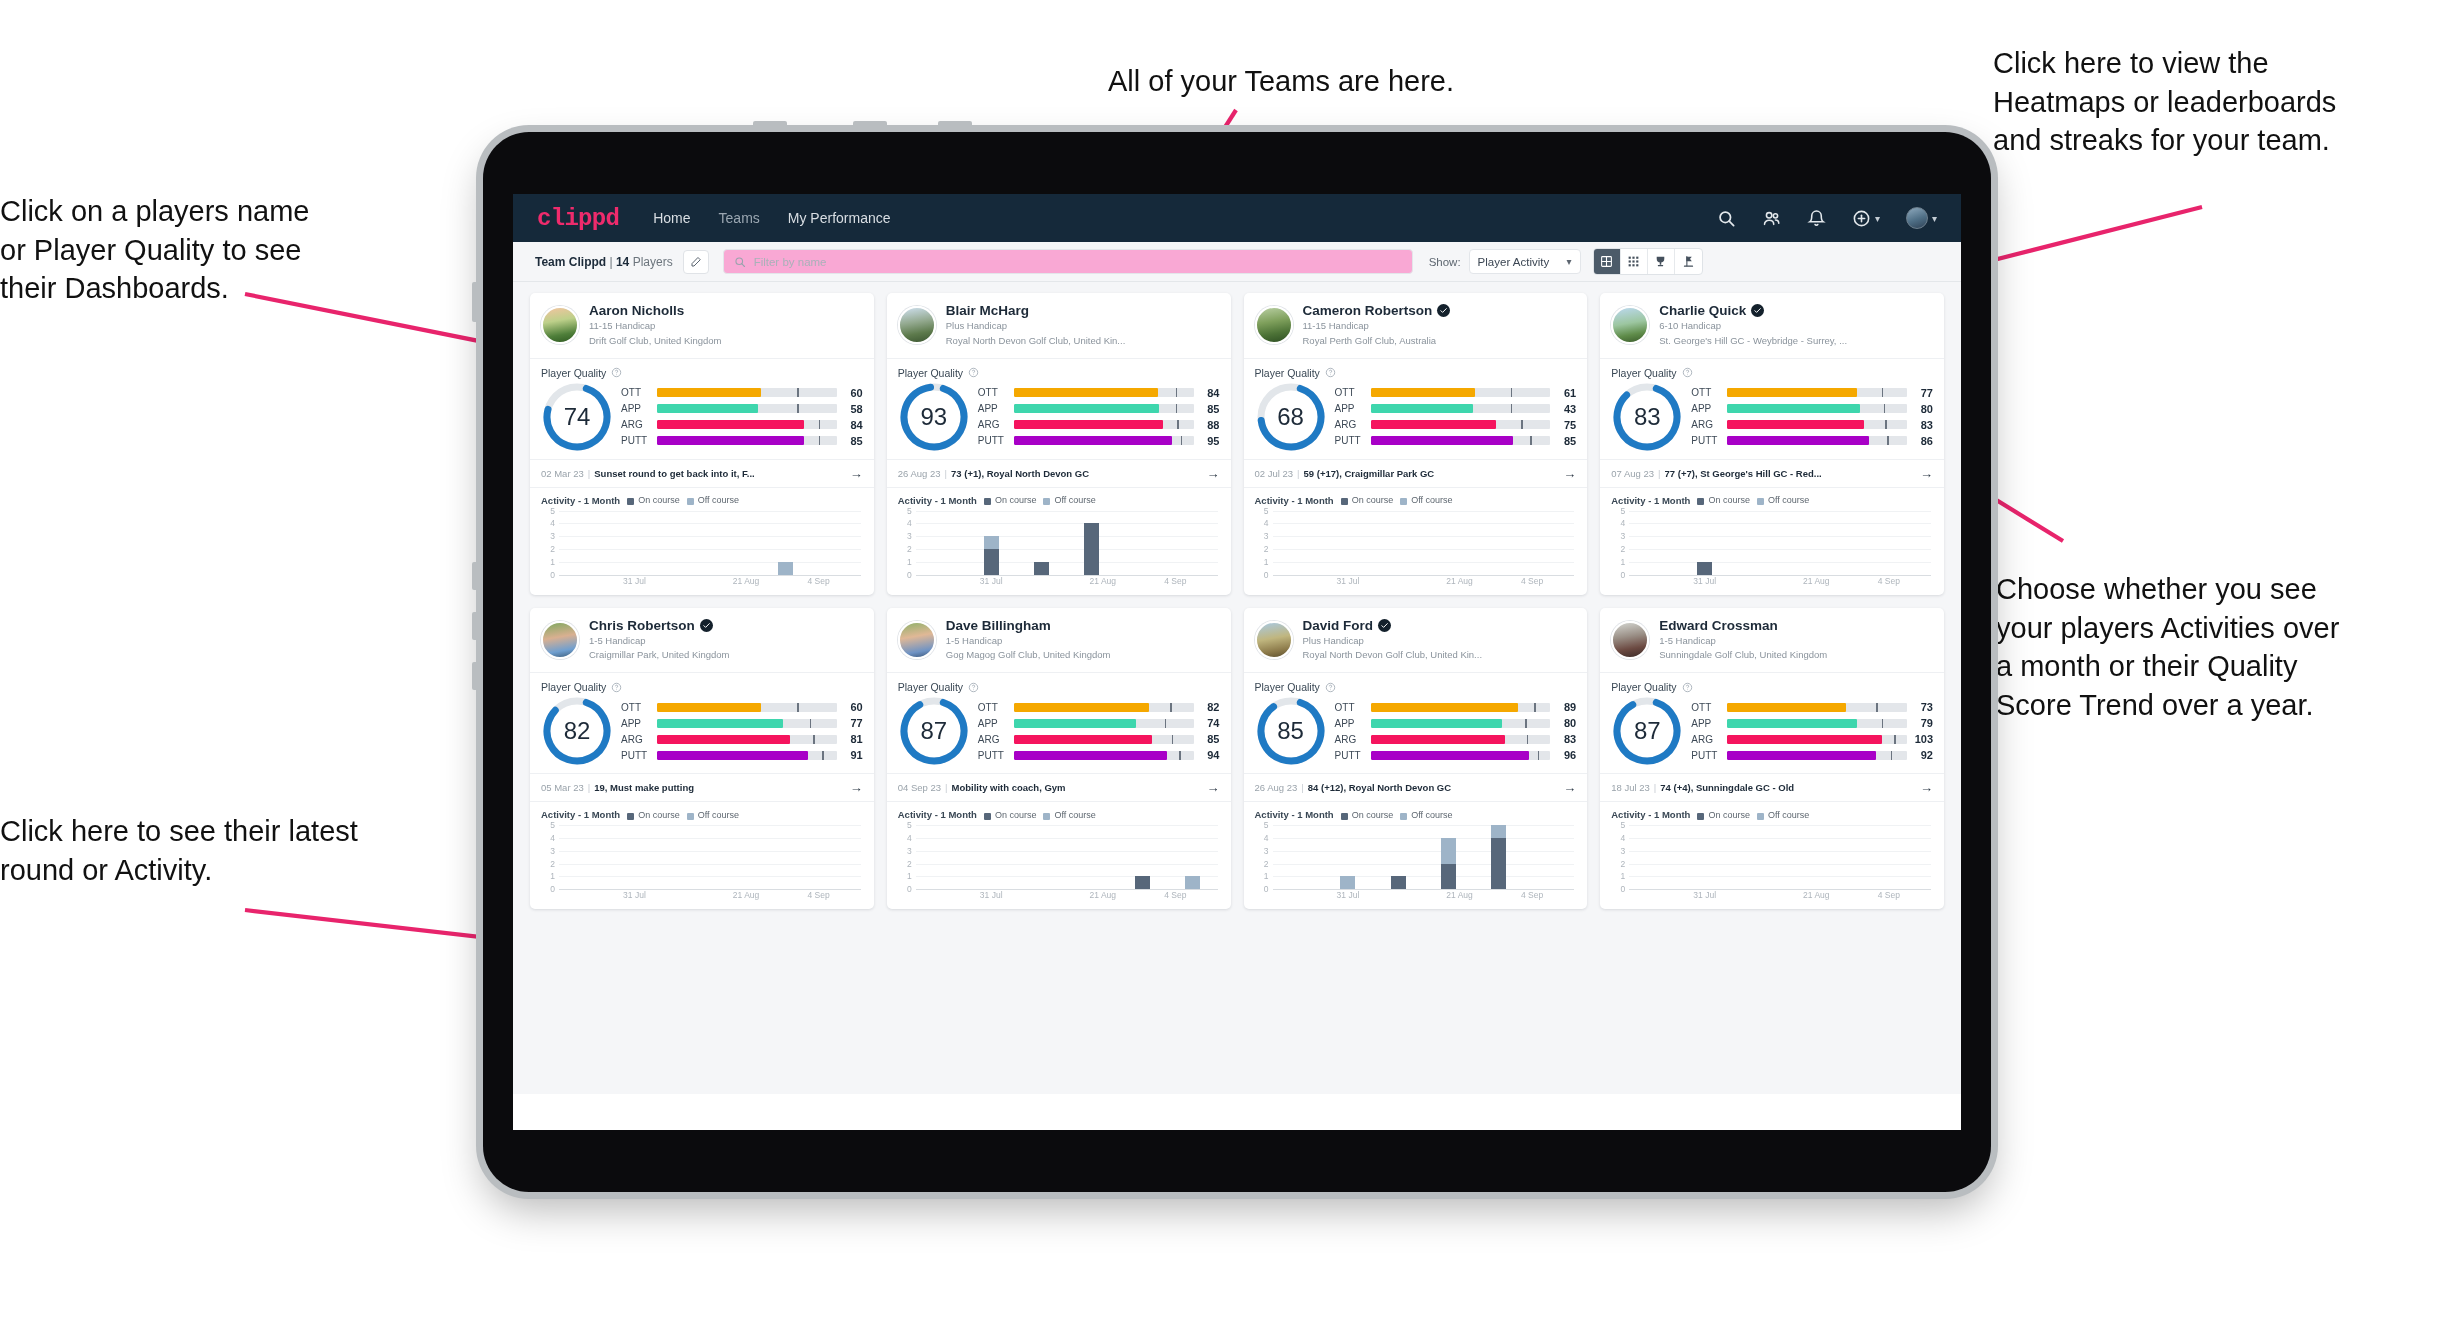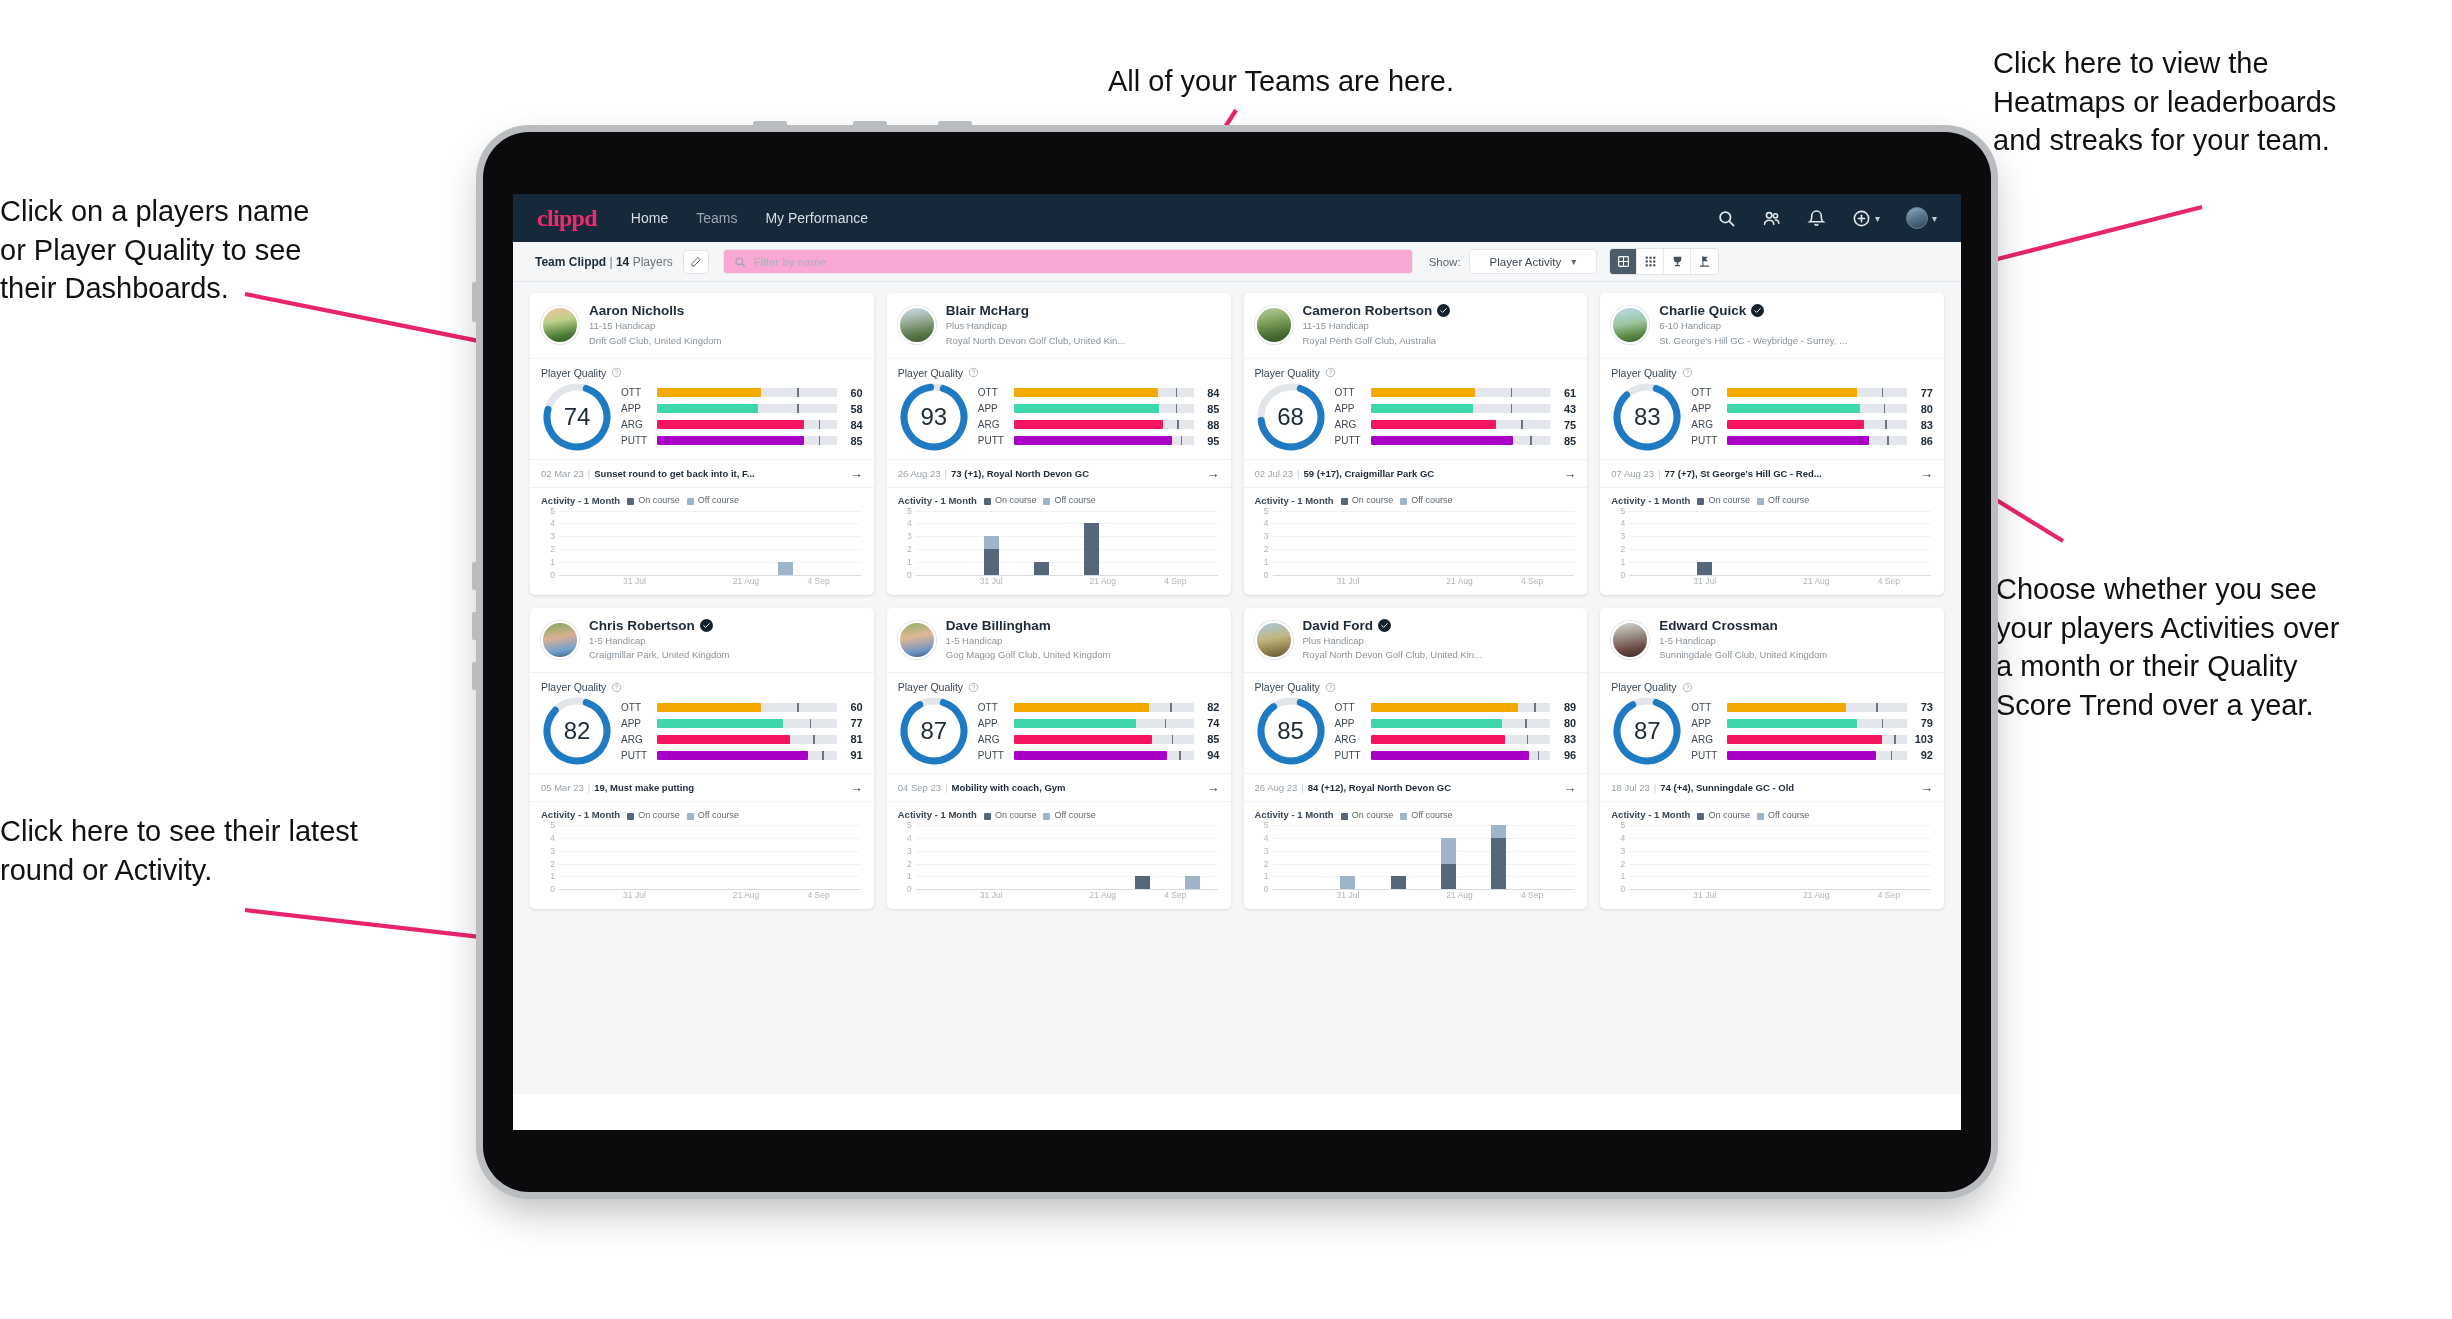--- a/index.html
+++ b/index.html
@@ -42,21 +42,21 @@
     overflow: hidden;
   }
 
   
   #navbar {
     height: 48px; background: #15293a;
     display: flex; align-items: center; padding: 0 24px;
   }
   .brand {
     color: #ee2b6c; font-size: 24px; font-weight: 700;
-    letter-spacing: -.7px; margin-right: 34px; font-family: Liberation Serif, serif;
+    letter-spacing: -.7px; margin-right: 34px; font-family: Liberation Mono, monospace;
   }
   .nav-link {
     color: #d9dee3; font-size: 14px; margin-right: 28px; cursor: pointer;
   }
   .nav-link.muted { color: #9aa6b1; }
   .nav-right { margin-left: auto; display: flex; align-items: center; gap: 26px; }
   .nav-ico { width: 19px; height: 19px; display: block; color: #e3e8ec; }
   .nav-ico svg { width: 100%; height: 100%; display: block; }
   .nav-caret { color: #c3ccd4; font-size: 10px; margin-left: 4px; }
   .avatar-sm {
@@ -111,21 +111,21 @@
     border: none; outline: none; font-size: 11.5px; color: #2b3744;
     margin-left: 8px; width: 100%; background: transparent;
     font-family: "Liberation Sans", sans-serif;
   }
   .search-wrap input::placeholder { color: #a9b1b9; }
   .show-label { font-size: 11.5px; color: #5d6670; margin-right: 8px; }
   .select-box {
     height: 25px; min-width: 112px; background: #ffffff;
     border: 1px solid #e3e6ea; border-radius: 4px;
     display: flex; align-items: center; justify-content: space-between;
-    padding: 0 20px; cursor: pointer;
+    padding: 0 8px; cursor: pointer;
   }
   .select-box span { font-size: 11.5px; color: #3b4653; }
   .select-box .cv { color: #5d6670; font-size: 10px; margin-left: 10px; }
   .seg {
     margin-left: 12px; display: flex;
     border: 1px solid #dfe3e7; border-radius: 4px; overflow: hidden; background: #fff;
   }
   .seg-btn {
     width: 27px; height: 25px; display: flex; align-items: center; justify-content: center;
     border-right: 1px solid #e6e9ec; cursor: pointer; color: #45505c;

